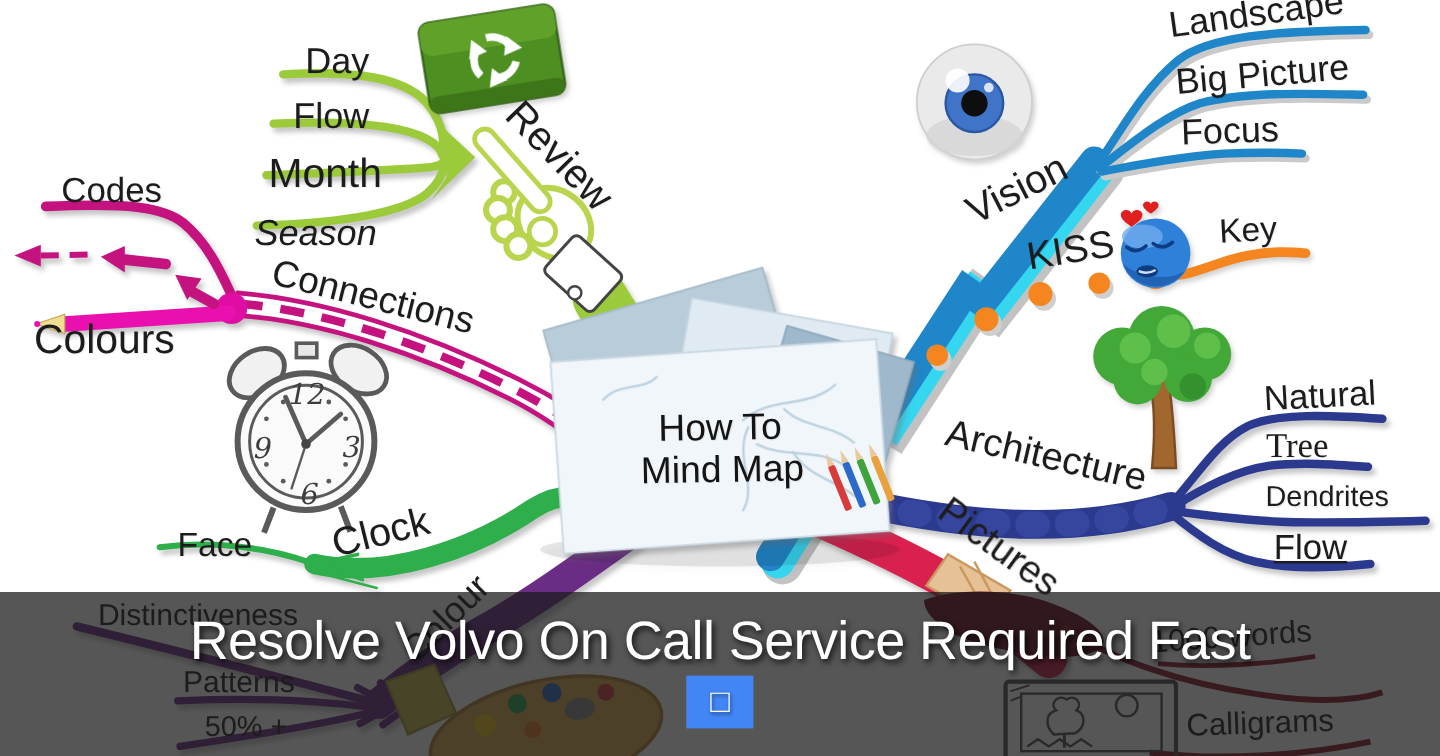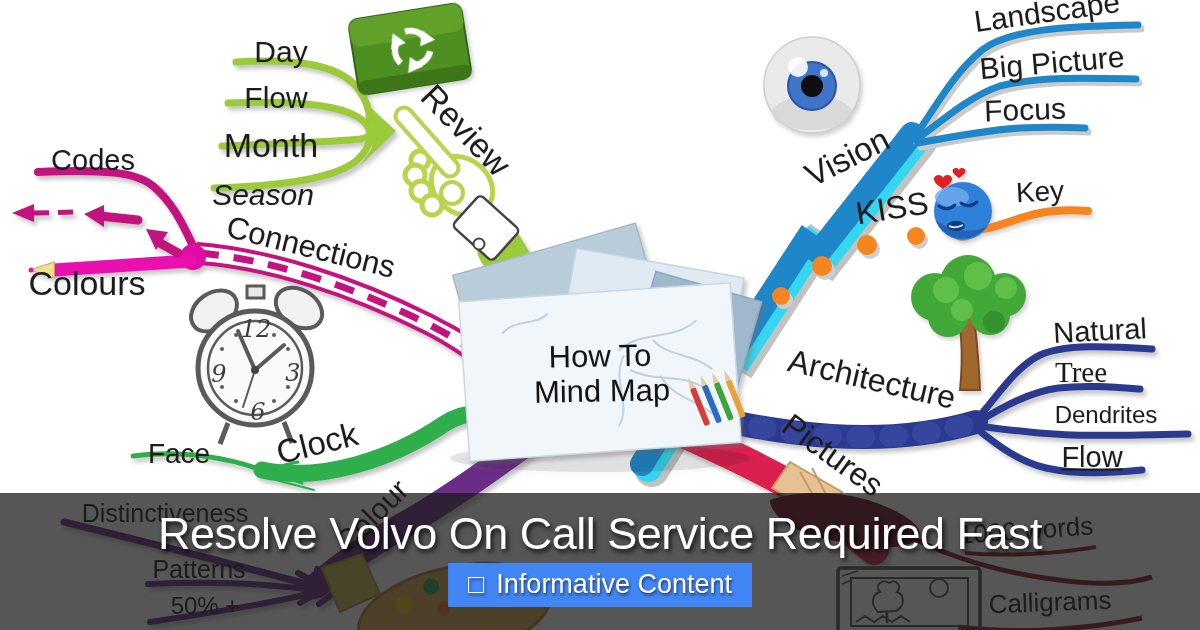--- a/index.html
+++ b/index.html
@@ -348,16 +348,15 @@
     <div class="lbl" style="left:1026px;top:530px;font-size:26px;--r:-4deg;">1000 words</div>
     <div class="lbl" style="left:1050px;top:602px;font-size:26px;--r:-2deg;">Calligrams</div>
     <div class="lbl" style="left:600px;top:356px;font-size:31px;--r:-1deg;color:#141414;">How To</div>
     <div class="lbl" style="left:602px;top:391px;font-size:31px;--r:-1deg;color:#141414;">Mind Map</div>
   </div>
 
   <div id="overlay"></div>
   <div id="banner-title">Resolve Volvo On Call Service Required Fast</div>
   <div id="badge">
     <span>□</span>
-    <span>Informative Content</span>
   </div>
 
 </div>
 
 </body></html>

